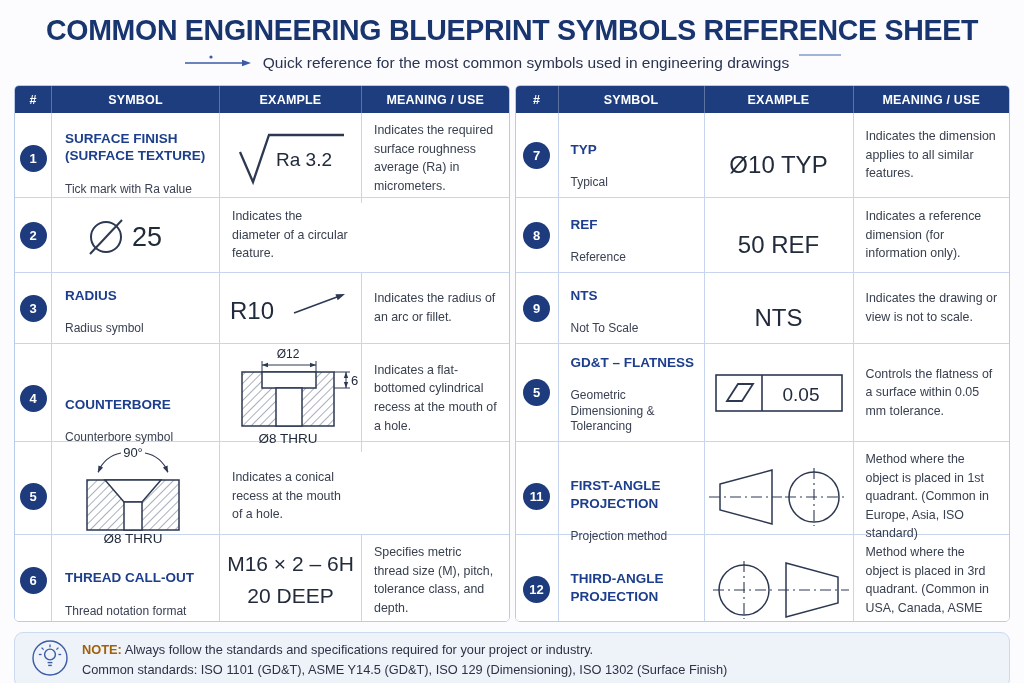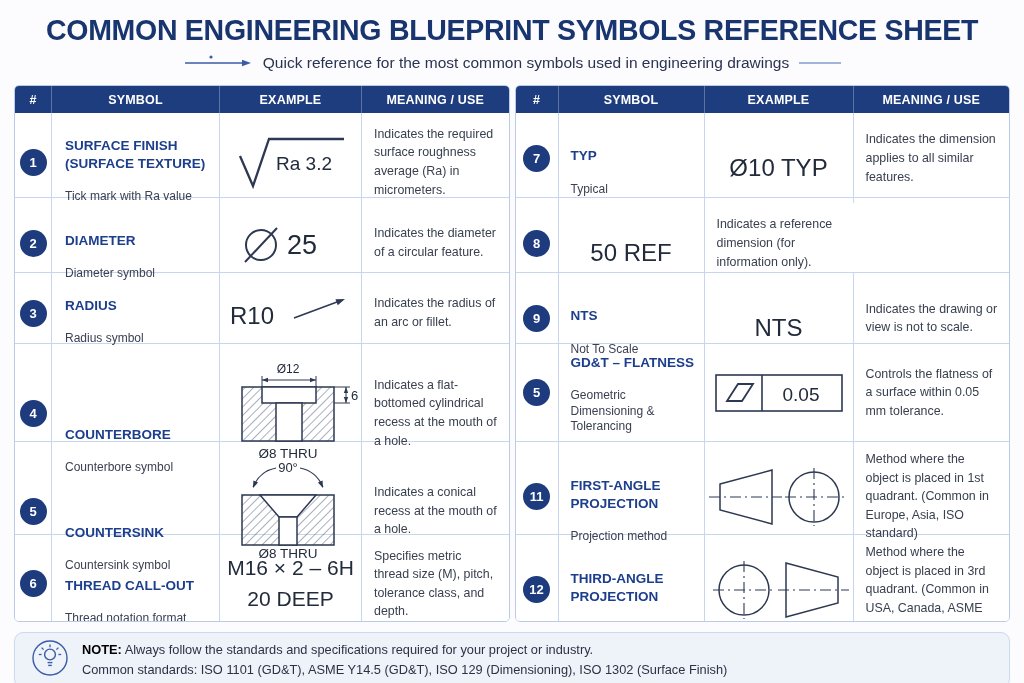--- a/index.html
+++ b/index.html
@@ -9,21 +9,21 @@
     font-family:"Liberation Sans", sans-serif;
     color:#353c4d;
   }
   
   .hdr{padding-top:13px;text-align:center;}
   h1{
     margin:0;color:#19356f;font-size:30px;font-weight:bold;
     letter-spacing:-.3px;transform:scaleX(.95);transform-origin:center;
   }
   .subrow{
-    margin-top:7px;display:flex;align-items:center;justify-content:center;gap:10px;
+    margin-top:7px;display:flex;align-items:flex-start;justify-content:center;gap:10px;
     font-size:15.5px;color:#2a3350;
   }
   .orn-line{display:inline-block;width:42px;height:1.5px;background:#9fb4d8;}
   
   .tablewrap{width:996px;margin:13px auto 0;display:flex;gap:5px;}
   .half{flex:1;border:1px solid #b9cbe8;border-radius:5px;overflow:hidden;background:#fff;}
   .thead{display:grid;height:27px;background:#1e3d7e;align-items:stretch;}
   .half-left .thead,.half-left .trow{grid-template-columns:37px 168px 142px 1fr;}
   .half-right .thead,.half-right .trow{grid-template-columns:43px 146px 149px 1fr;}
   .hcell{
@@ -38,33 +38,33 @@
   .c:last-child{border-right:none;}
   .c-num{align-items:center;}
   .numbadge{
     width:27px;height:27px;border-radius:50%;background:#1d3b7d;color:#fff;
     font-size:13px;font-weight:bold;display:flex;align-items:center;justify-content:center;
   }
   .c-sym{padding:6px 6px 6px 13px;justify-content:flex-end;}
   .half-right .c-sym{padding-left:12px;}
   .symname{color:#1c3e8c;font-weight:bold;font-size:13.5px;line-height:1.3;}
   .symdesc{color:#3a4152;font-size:12px;line-height:1.3;margin-top:17px;}
-  .c-ex{align-items:center;gap:3px;padding:19px 2px;}
+  .c-ex{align-items:center;gap:3px;padding:4px 2px;}
   .extext{color:#222b3c;text-align:center;line-height:1.35;}
   .extext.one{font-size:24px;margin-top:20px;}
   .extext.multi{font-size:21px;}
   .c-mean{padding:8px 10px 8px 12px;font-size:12.4px;line-height:1.5;color:#39404f;}
   
   .note{
     width:996px;margin:10px auto 0;box-sizing:border-box;min-height:48px;
     background:#eef2f9;border:1px solid #ccdaf0;border-radius:9px;
     display:flex;align-items:center;gap:13px;padding:6px 16px;
   }
   .notetext{font-size:12.8px;line-height:1.6;color:#2b3244;}
-  .notelabel{font-weight:bold;color:#000000;}
+  .notelabel{font-weight:bold;color:#a16207;}
   svg text{font-family:"Liberation Sans", sans-serif;}
 </style>
 </head>
 <body>
 
 <div class="hdr">
   <h1>COMMON ENGINEERING BLUEPRINT SYMBOLS REFERENCE SHEET</h1>
   <div class="subrow">
     <span>
       <svg width="70" height="14" viewBox="0 0 70 14">
@@ -102,24 +102,20 @@
             </svg>
           </div>
           <div class="c c-mean">
             <div>Indicates the required surface roughness average (Ra) in micrometers.</div>
           </div>
         </div>
         <div class="trow" style="height: 74px;">
           <div class="c c-num">
             <div class="numbadge">2</div>
           </div>
-          <div class="c c-sym">
-            <div class="symname">DIAMETER</div>
-            <div class="symdesc">Diameter symbol</div>
-          </div>
           <div class="c c-ex">
             <svg width="104" height="52" viewBox="0 0 104 52">
               <circle cx="22" cy="28" r="15" fill="none" stroke="#2d3852" stroke-width="2"></circle>
               <line x1="6" y1="45" x2="38" y2="11" stroke="#2d3852" stroke-width="2"></line>
               <text x="48" y="37" font-size="27" text-anchor="start" fill="#222b3c">25</text>
             </svg>
           </div>
           <div class="c c-mean">
             <div>Indicates the diameter of a circular feature.</div>
           </div>
@@ -177,24 +173,20 @@
             </svg>
           </div>
           <div class="c c-mean">
             <div>Indicates a flat-bottomed cylindrical recess at the mouth of a hole.</div>
           </div>
         </div>
         <div class="trow" style="height: 92px;">
           <div class="c c-num">
             <div class="numbadge">5</div>
           </div>
-          <div class="c c-sym">
-            <div class="symname">COUNTERSINK</div>
-            <div class="symdesc">Countersink symbol</div>
-          </div>
           <div class="c c-ex">
             <svg width="146" height="100" viewBox="0 0 146 100">
               <defs>
                 <pattern id="h2" width="6" height="6" patternUnits="userSpaceOnUse" patternTransform="rotate(45)">
                   <line x1="0" y1="0" x2="0" y2="6" stroke="#55617c" stroke-width="1"></line>
                 </pattern>
               </defs>
               <text x="70" y="11" font-size="13" text-anchor="middle" fill="#222b3c">90°</text>
               <path d="M58,7 Q42,10 35,26" fill="none" stroke="#2d3852" stroke-width="1.1"></path>
               <polygon points="0,0 -7,2.52 -7,-2.52" transform="translate(35,27) rotate(113)" fill="#2d3852"></polygon>
@@ -247,20 +239,24 @@
           <div class="c c-ex">
             <div class="extext one">Ø10 TYP</div>
           </div>
           <div class="c c-mean">
             <div>Indicates the dimension applies to all similar features.</div>
           </div>
         </div>
         <div class="trow" style="height: 74px;">
           <div class="c c-num">
             <div class="numbadge">8</div>
+          </div>
+          <div class="c c-sym">
+            <div class="symname">REF</div>
+            <div class="symdesc">Reference</div>
           </div>
           <div class="c c-ex">
             <div class="extext one">50 REF</div>
           </div>
           <div class="c c-mean">
             <div>Indicates a reference dimension (for information only).</div>
           </div>
         </div>
         <div class="trow" style="height: 70px;">
           <div class="c c-num">

